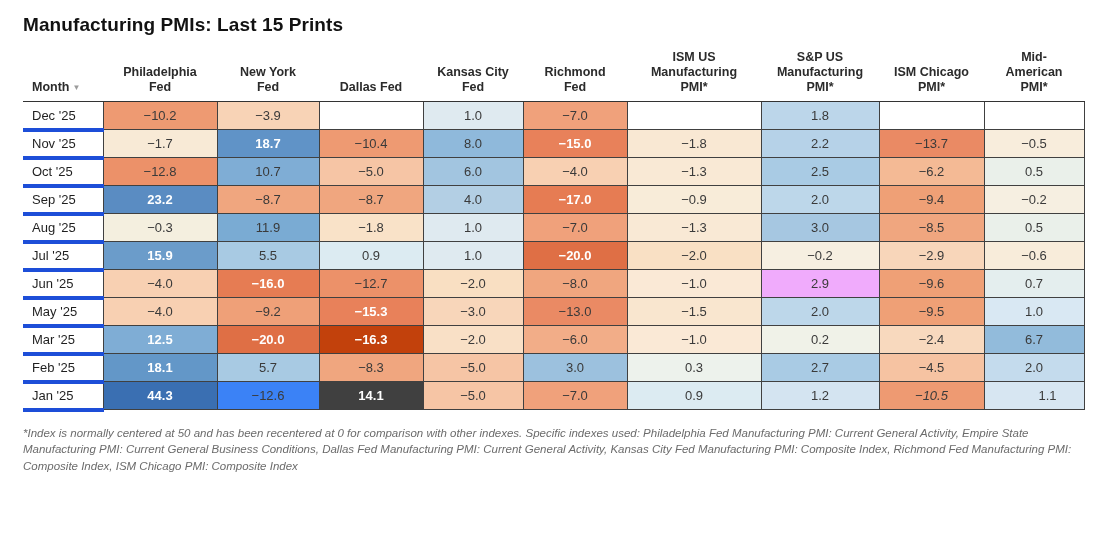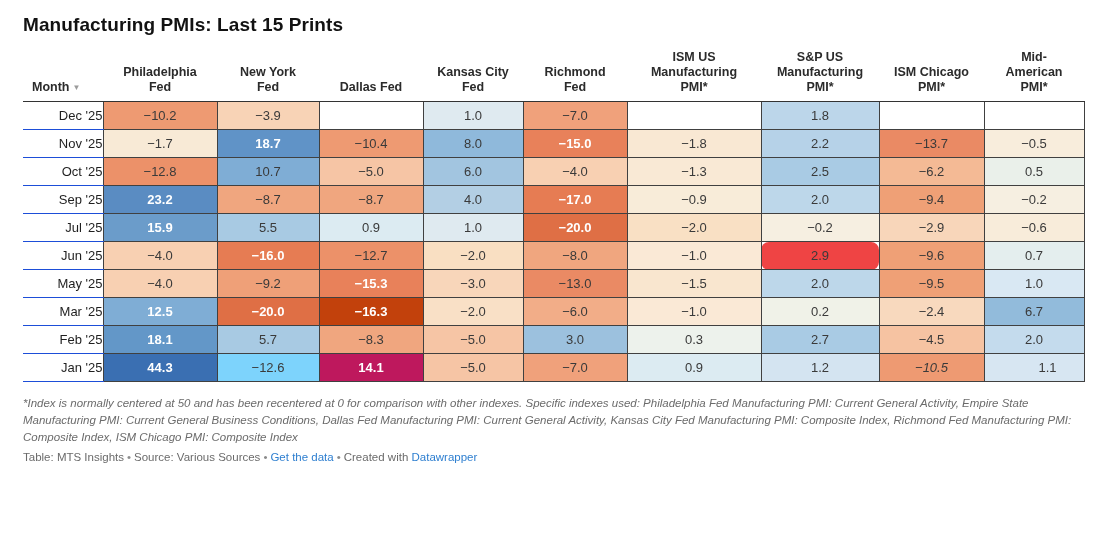--- a/index.html
+++ b/index.html
@@ -24,22 +24,22 @@
     white-space: pre-line; line-height: 1.18;
     padding: 4px 2px 7px 2px;
     border-bottom: 1px solid #333333;
     cursor: pointer;
   }
   thead th.month-h { text-align: left; padding-left: 9px; }
   .sort-arrow { color: #9b9b9b; font-size: 8px; vertical-align: 1px; padding-left: 3px; }
   tbody td { height: 28px; font-size: 13px; }
   td.month {
     background: #ffffff; color: #1f1f1f;
-    text-align: right; padding-left: 9px;
-    border-bottom: 1px solid #1d4ed8;
+    text-align: left; padding-left: 9px;
+    border-bottom: 4px solid #1d4ed8;
     white-space: nowrap;
   }
   td.heat {
     text-align: center; color: #3a3a3a;
     border: 1px solid #404040;
   }
   td.heat.wb { color: #ffffff; font-weight: 700; }
   .footnote {
     margin-top: 13px; width: 1061px;
     font-size: 11.5px; font-style: italic; color: #6b6b6b;
@@ -138,40 +138,52 @@
           <td class="heat" style="background: rgb(240, 166, 127);">−8.7</td>
           <td class="heat" style="background: rgb(240, 166, 127);">−8.7</td>
           <td class="heat" style="background: rgb(179, 207, 228);">4.0</td>
           <td class="heat wb" style="background: rgb(230, 124, 83);">−17.0</td>
           <td class="heat" style="background: rgb(248, 236, 217);">−0.9</td>
           <td class="heat" style="background: rgb(189, 215, 234);">2.0</td>
           <td class="heat" style="background: rgb(239, 160, 118);">−9.4</td>
           <td class="heat" style="background: rgb(246, 239, 225);">−0.2</td>
         </tr>
         <tr>
+          <td class="month">Aug '25</td>
+          <td class="heat" style="background: rgb(244, 239, 223);">−0.3</td>
+          <td class="heat" style="background: rgb(122, 171, 211);">11.9</td>
+          <td class="heat" style="background: rgb(249, 226, 200);">−1.8</td>
+          <td class="heat" style="background: rgb(223, 234, 240);">1.0</td>
+          <td class="heat" style="background: rgb(240, 161, 123);">−7.0</td>
+          <td class="heat" style="background: rgb(249, 233, 213);">−1.3</td>
+          <td class="heat" style="background: rgb(166, 199, 225);">3.0</td>
+          <td class="heat" style="background: rgb(240, 166, 127);">−8.5</td>
+          <td class="heat" style="background: rgb(234, 240, 234);">0.5</td>
+        </tr>
+        <tr>
           <td class="month">Jul '25</td>
           <td class="heat wb" style="background: rgb(107, 156, 202);">15.9</td>
           <td class="heat" style="background: rgb(168, 202, 227);">5.5</td>
           <td class="heat" style="background: rgb(220, 235, 242);">0.9</td>
           <td class="heat" style="background: rgb(223, 234, 240);">1.0</td>
           <td class="heat wb" style="background: rgb(223, 111, 69);">−20.0</td>
           <td class="heat" style="background: rgb(249, 224, 196);">−2.0</td>
           <td class="heat" style="background: rgb(246, 239, 225);">−0.2</td>
           <td class="heat" style="background: rgb(248, 214, 186);">−2.9</td>
           <td class="heat" style="background: rgb(248, 236, 218);">−0.6</td>
         </tr>
         <tr>
           <td class="month">Jun '25</td>
           <td class="heat" style="background: rgb(248, 208, 178);">−4.0</td>
           <td class="heat wb" style="background: rgb(230, 124, 83);">−16.0</td>
           <td class="heat" style="background: rgb(236, 145, 105);">−12.7</td>
           <td class="heat" style="background: rgb(249, 223, 194);">−2.0</td>
           <td class="heat" style="background: rgb(240, 166, 127);">−8.0</td>
           <td class="heat" style="background: rgb(250, 233, 214);">−1.0</td>
-          <td class="heat" style="background: #ef4444; border-radius: 8px;">2.9</td>
+          <td class="heat" style="background: #f0abfc;">2.9</td>
           <td class="heat" style="background: rgb(239, 160, 118);">−9.6</td>
           <td class="heat" style="background: rgb(228, 238, 238);">0.7</td>
         </tr>
         <tr>
           <td class="month">May '25</td>
           <td class="heat" style="background: rgb(248, 208, 178);">−4.0</td>
           <td class="heat" style="background: rgb(239, 160, 120);">−9.2</td>
           <td class="heat wb" style="background: rgb(232, 129, 90);">−15.3</td>
           <td class="heat" style="background: rgb(248, 214, 186);">−3.0</td>
           <td class="heat" style="background: rgb(234, 138, 100);">−13.0</td>
@@ -200,30 +212,27 @@
           <td class="heat" style="background: rgb(246, 197, 165);">−5.0</td>
           <td class="heat" style="background: rgb(156, 193, 222);">3.0</td>
           <td class="heat" style="background: rgb(237, 242, 236); margin-top: 40px;">0.3</td>
           <td class="heat" style="background: rgb(169, 203, 228);">2.7</td>
           <td class="heat" style="background: rgb(246, 195, 162);">−4.5</td>
           <td class="heat" style="background: rgb(196, 219, 237);">2.0</td>
         </tr>
         <tr>
           <td class="month">Jan '25</td>
           <td class="heat wb" style="background: rgb(58, 111, 178);">44.3</td>
-          <td class="heat" style="background: #7dd3fc;">−12.6</td>
-          <td class="heat wb" style="background: #be185d;">14.1</td>
+          <td class="heat" style="background: #3b82f6;">−12.6</td>
+          <td class="heat wb" style="background: #404040;">14.1</td>
           <td class="heat" style="background: rgb(246, 197, 165);">−5.0</td>
           <td class="heat" style="background: rgb(240, 161, 123);">−7.0</td>
           <td class="heat" style="background: rgb(220, 235, 242);">0.9</td>
           <td class="heat" style="background: rgb(212, 228, 241);">1.2</td>
           <td class="heat" style="background: rgb(238, 154, 114); font-style: italic;">−10.5</td>
           <td class="heat" style="background: rgb(215, 230, 242); padding-left: 27px;">1.1</td>
         </tr>
       </tbody>
   </table>
 
   <p class="footnote">*Index is normally centered at 50 and has been recentered at 0 for comparison with other indexes. Specific indexes used: Philadelphia Fed Manufacturing PMI: Current General Activity, Empire State Manufacturing PMI: Current General Business Conditions, Dallas Fed Manufacturing PMI: Current General Activity, Kansas City Fed Manufacturing PMI: Composite Index, Richmond Fed Manufacturing PMI: Composite Index, ISM Chicago PMI: Composite Index</p>
 
-  <p class="byline">
-    <span>Table: MTS Insights</span><span class="sep">•</span><span>Source: Various Sources</span><span class="sep">•</span><a>Get the data</a><span class="sep">•</span><span>Created with</span> <a>Datawrapper</a>
-  </p>
 </div>
 
 </body></html>

